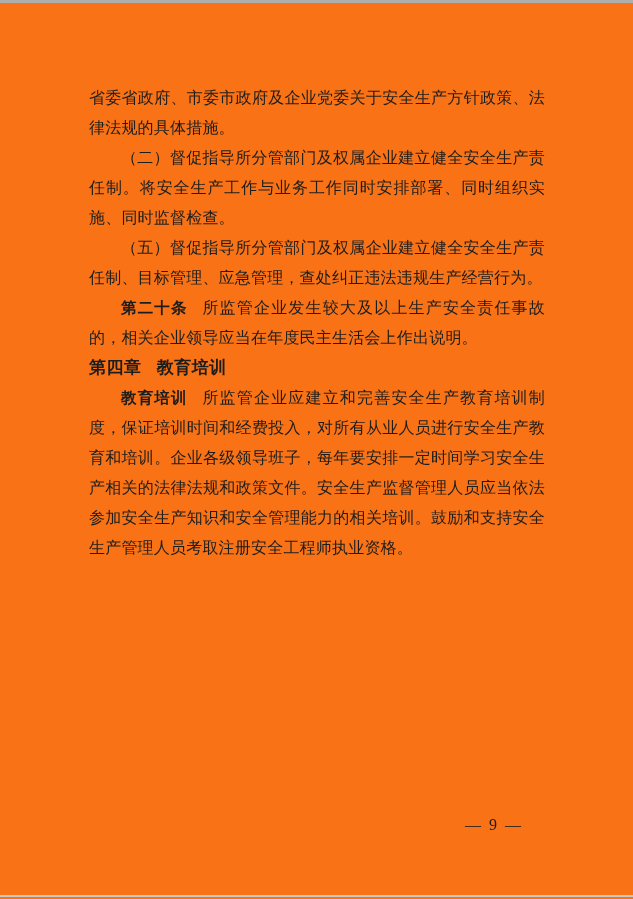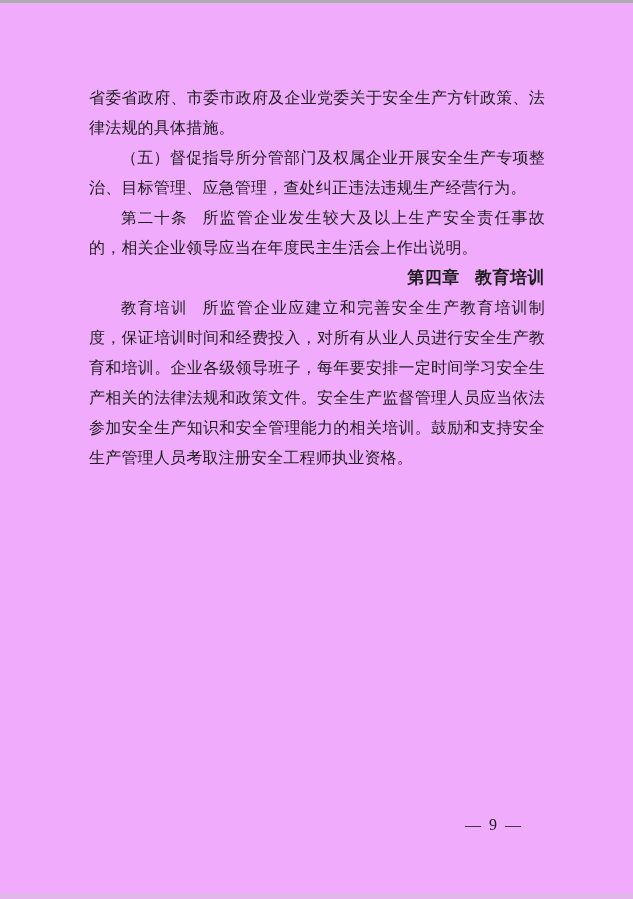--- a/index.html
+++ b/index.html
@@ -1,20 +1,20 @@
 <!DOCTYPE html>
 <html><head>
 <meta charset="utf-8">
 <style>
   html, body { margin: 0; padding: 0; background: #ffffff; }
   .screen {
     position: relative;
     width: 633px;
     height: 899px;
-    background: #f0abfc;
+    background: #f97316;
     overflow: hidden;
     font-family: "Liberation Serif", "DejaVu Serif", serif;
     color: #1d1d1d;
   }
   .top-edge {
     position: absolute;
     top: 0; left: 0;
     width: 100%; height: 3px;
     background: #aeaeae;
   }
@@ -32,31 +32,31 @@
     text-align: justify;
   }
   .para {
     margin: 0;
     font-size: 16px;
     line-height: 30px;
     letter-spacing: 0.2px;
   }
   .indent { text-indent: 2em; }
   .lead {
-    font-weight: 400;
+    font-weight: 700;
     margin-right: 0.95em;
     font-family: "Liberation Sans", "DejaVu Sans", sans-serif;
     font-size: 15.5px;
   }
   .chapter-heading {
     margin: 0;
     font-size: 17px;
     line-height: 30px;
     font-weight: 700;
-    text-align: right;
+    text-align: left;
     text-indent: 0;
     font-family: "Liberation Sans", "DejaVu Sans", sans-serif;
     letter-spacing: 0.5px;
   }
   .chapter-heading .chapter-no { margin-right: 0.9em; }
   .page-number {
     position: absolute;
     top: 810px;
     right: 0;
     width: 633px;
@@ -73,24 +73,25 @@
 <body>
 
 <div class="screen">
 
   <div class="top-edge"></div>
 
   <div class="content">
 
     <p class="para"><span>省委省政府、市委市政府及企业党委关于安全生产方针政策、法律法规的具体措施。</span></p>
 
+    <p class="para indent"><span>（二）督促指导所分管部门及权属企业建立健全安全生产责任制。将安全生产工作与业务工作同时安排部署、同时组织实施、同时监督检查。</span></p>
 
 
 
-    <p class="para indent"><span>（五）督促指导所分管部门及权属企业开展安全生产专项整治、目标管理、应急管理，查处纠正违法违规生产经营行为。</span></p>
+    <p class="para indent"><span>（五）督促指导所分管部门及权属企业建立健全安全生产责任制、目标管理、应急管理，查处纠正违法违规生产经营行为。</span></p>
 
     <p class="para indent"><span class="lead">第二十条</span><span>所监管企业发生较大及以上生产安全责任事故的，相关企业领导应当在年度民主生活会上作出说明。</span></p>
 
     <h2 class="chapter-heading"><span class="chapter-no">第四章</span><span>教育培训</span></h2>
 
     <p class="para indent"><span class="lead">教育培训</span><span>所监管企业应建立和完善安全生产教育培训制度，保证培训时间和经费投入，对所有从业人员进行安全生产教育和培训。企业各级领导班子，每年要安排一定时间学习安全生产相关的法律法规和政策文件。安全生产监督管理人员应当依法参加安全生产知识和安全管理能力的相关培训。鼓励和支持安全生产管理人员考取注册安全工程师执业资格。</span></p>
 
 
   </div>
 

